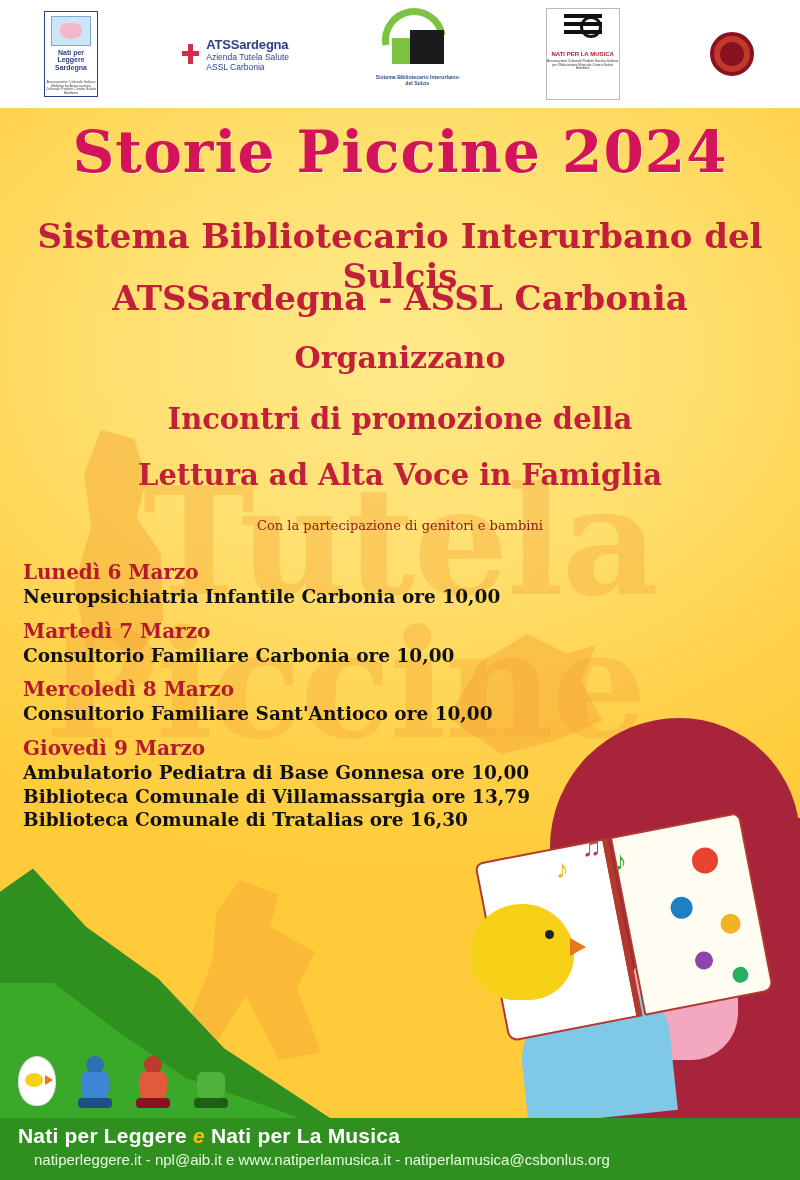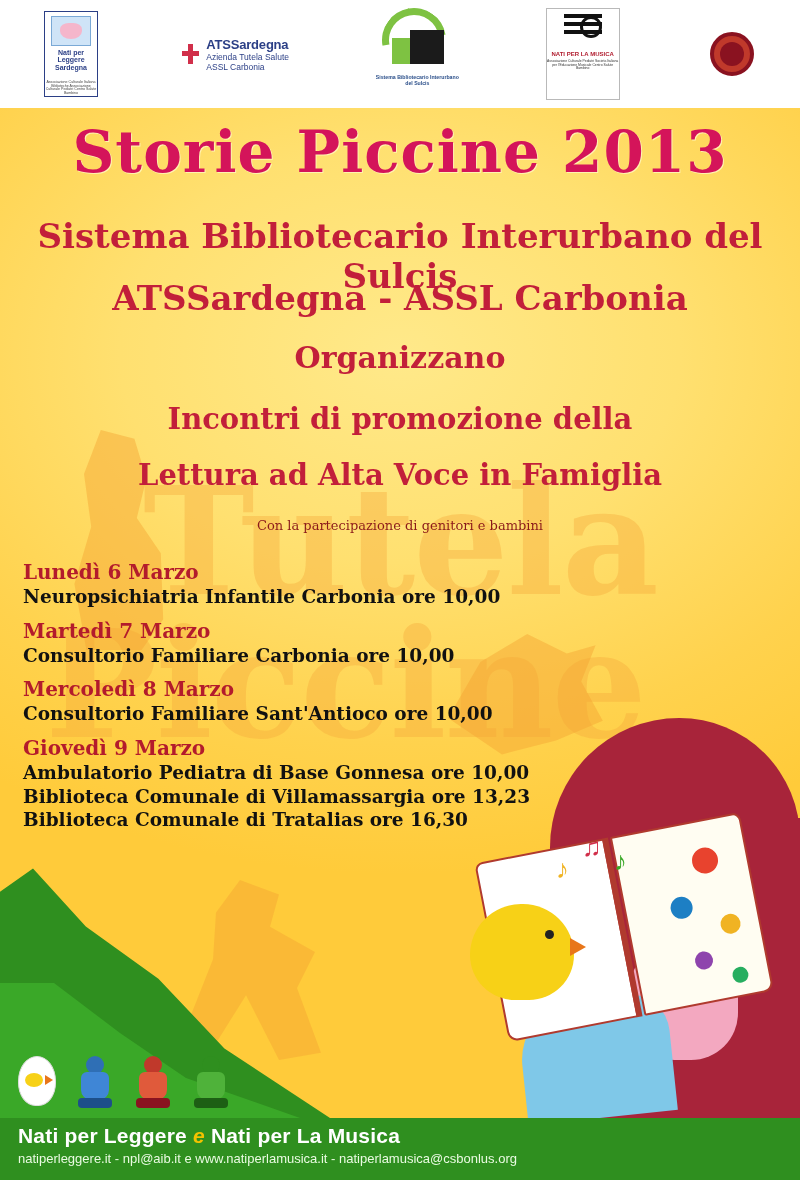--- a/index.html
+++ b/index.html
@@ -211,22 +211,22 @@
   .fig .body { position:absolute; left:5px; top:16px; width:28px; height:28px; border-radius:6px 6px 10px 10px; }
   .fig .base { position:absolute; left:2px; bottom:0; width:34px; height:10px; border-radius:4px; }
 
   
   .bb-main {
     position:absolute; left:18px; top:6px;
     font-size:21px; font-weight:700; color:#fff; letter-spacing:0.2px;
   }
   .bb-main .e { color:#f2c200; font-style:italic; }
   .bb-sub {
-    position:absolute; left:18px; top:33px;
-    font-size:13px; color:#eafbe2;
+    position:absolute; left:34px; top:33px;
+    font-size:15px; color:#eafbe2;
   }
 </style>
 </head>
 <body>
 
 <div id="poster">
 
   <div class="watermark">
     <span>Tutela</span>
     <span class="l2">Piccine</span>
@@ -278,21 +278,21 @@
       <div class="t1">NATI PER LA MUSICA</div>
       <div class="t2">Associazione Culturale Pediatri  Societa Italiana per l'Educazione Musicale  Centro Salute Bambino</div>
     </div>
 
     <div class="logo-round">
       <div class="ring"></div>
       <div class="inner"></div>
     </div>
   </div>
 
-  <div class="title-main">Storie Piccine 2013</div>
+  <div class="title-main">Storie Piccine 2024</div>
   <div class="subtitle st1">Sistema Bibliotecario Interurbano del Sulcis</div>
   <div class="subtitle st2">ATSSardegna - ASSL Carbonia</div>
   <div class="subtitle st3">Organizzano</div>
   <div class="subtitle st4">Incontri  di promozione della</div>
   <div class="subtitle st5">Lettura ad Alta Voce in Famiglia</div>
   <div class="subtitle st6">Con la partecipazione di genitori e bambini</div>
 
   <div class="schedule">
 
     <div class="day">
@@ -306,21 +306,21 @@
     </div>
 
     <div class="day">
       <div class="day-title">Mercoledì 8 Marzo</div>
       <div class="day-line">Consultorio Familiare  Sant'Antioco ore 10,00</div>
     </div>
 
     <div class="day">
       <div class="day-title">Giovedì 9 Marzo</div>
       <div class="day-line">Ambulatorio Pediatra di Base Gonnesa ore 10,00</div>
-      <div class="day-line">Biblioteca Comunale di Villamassargia ore 13,23</div>
+      <div class="day-line">Biblioteca Comunale di Villamassargia ore 13,79</div>
       <div class="day-line">Biblioteca Comunale di Tratalias  ore 16,30</div>
     </div>
 
   </div>
 
   <div class="green-wedge"></div>
   <div class="green-wedge2"></div>
 
   <div class="illus">
     <div class="girl-hair"></div>

